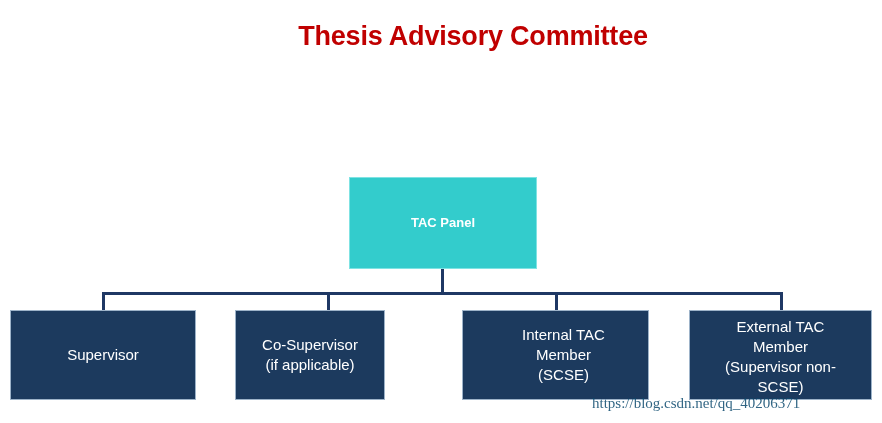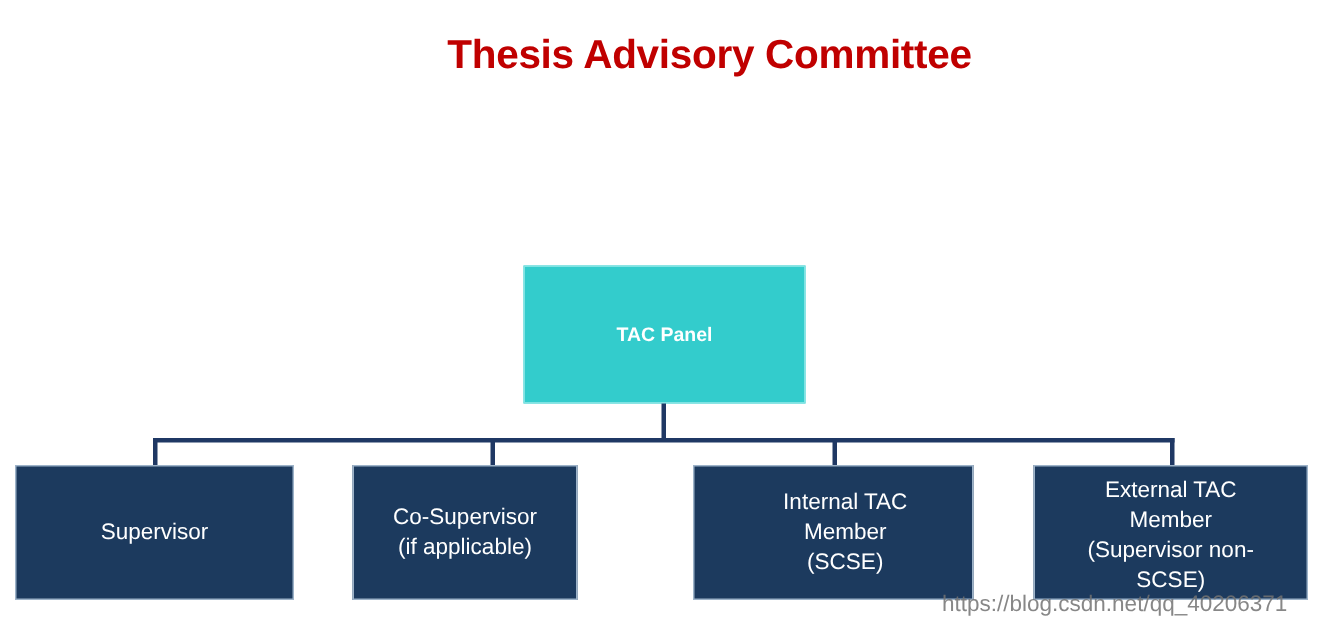--- a/index.html
+++ b/index.html
@@ -88,29 +88,30 @@
     overflow: visible;
   }
   .node-overflow .node-label {
     position: relative;
     z-index: 3;
   }
 
   
   .watermark {
     position: absolute;
-    left: 628px;
+    left: 592px;
     top: 394px;
     font-size: 15px;
     line-height: 18px;
-    color: #737373;
+    color: #0c4a6e;
     opacity: 0.85;
     white-space: nowrap;
     z-index: 5;
     pointer-events: none;
+    font-family: Liberation Serif, serif;
   }
 </style>
 </head>
 <body>
 
 <div id="stage">
 
   <div class="title-block">
     <span class="title-line">Thesis Advisory Committee</span>
   </div>

